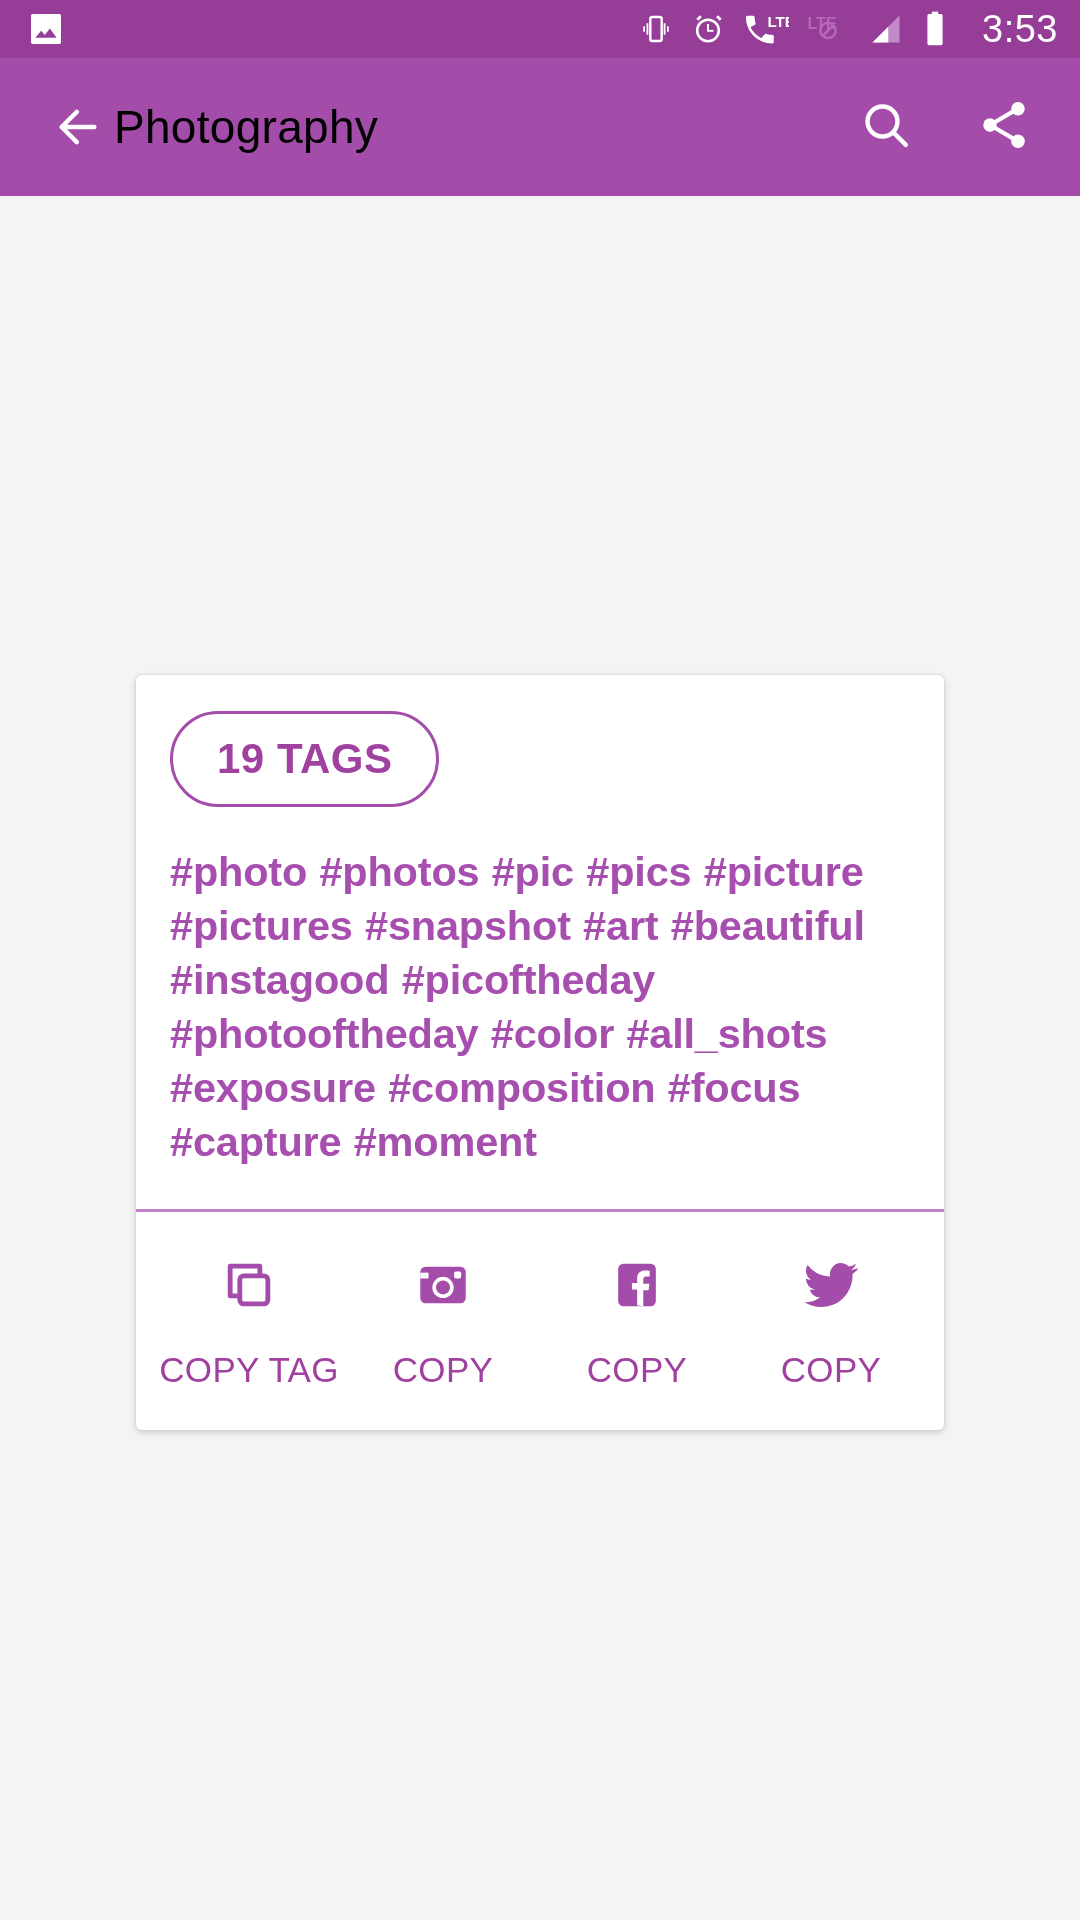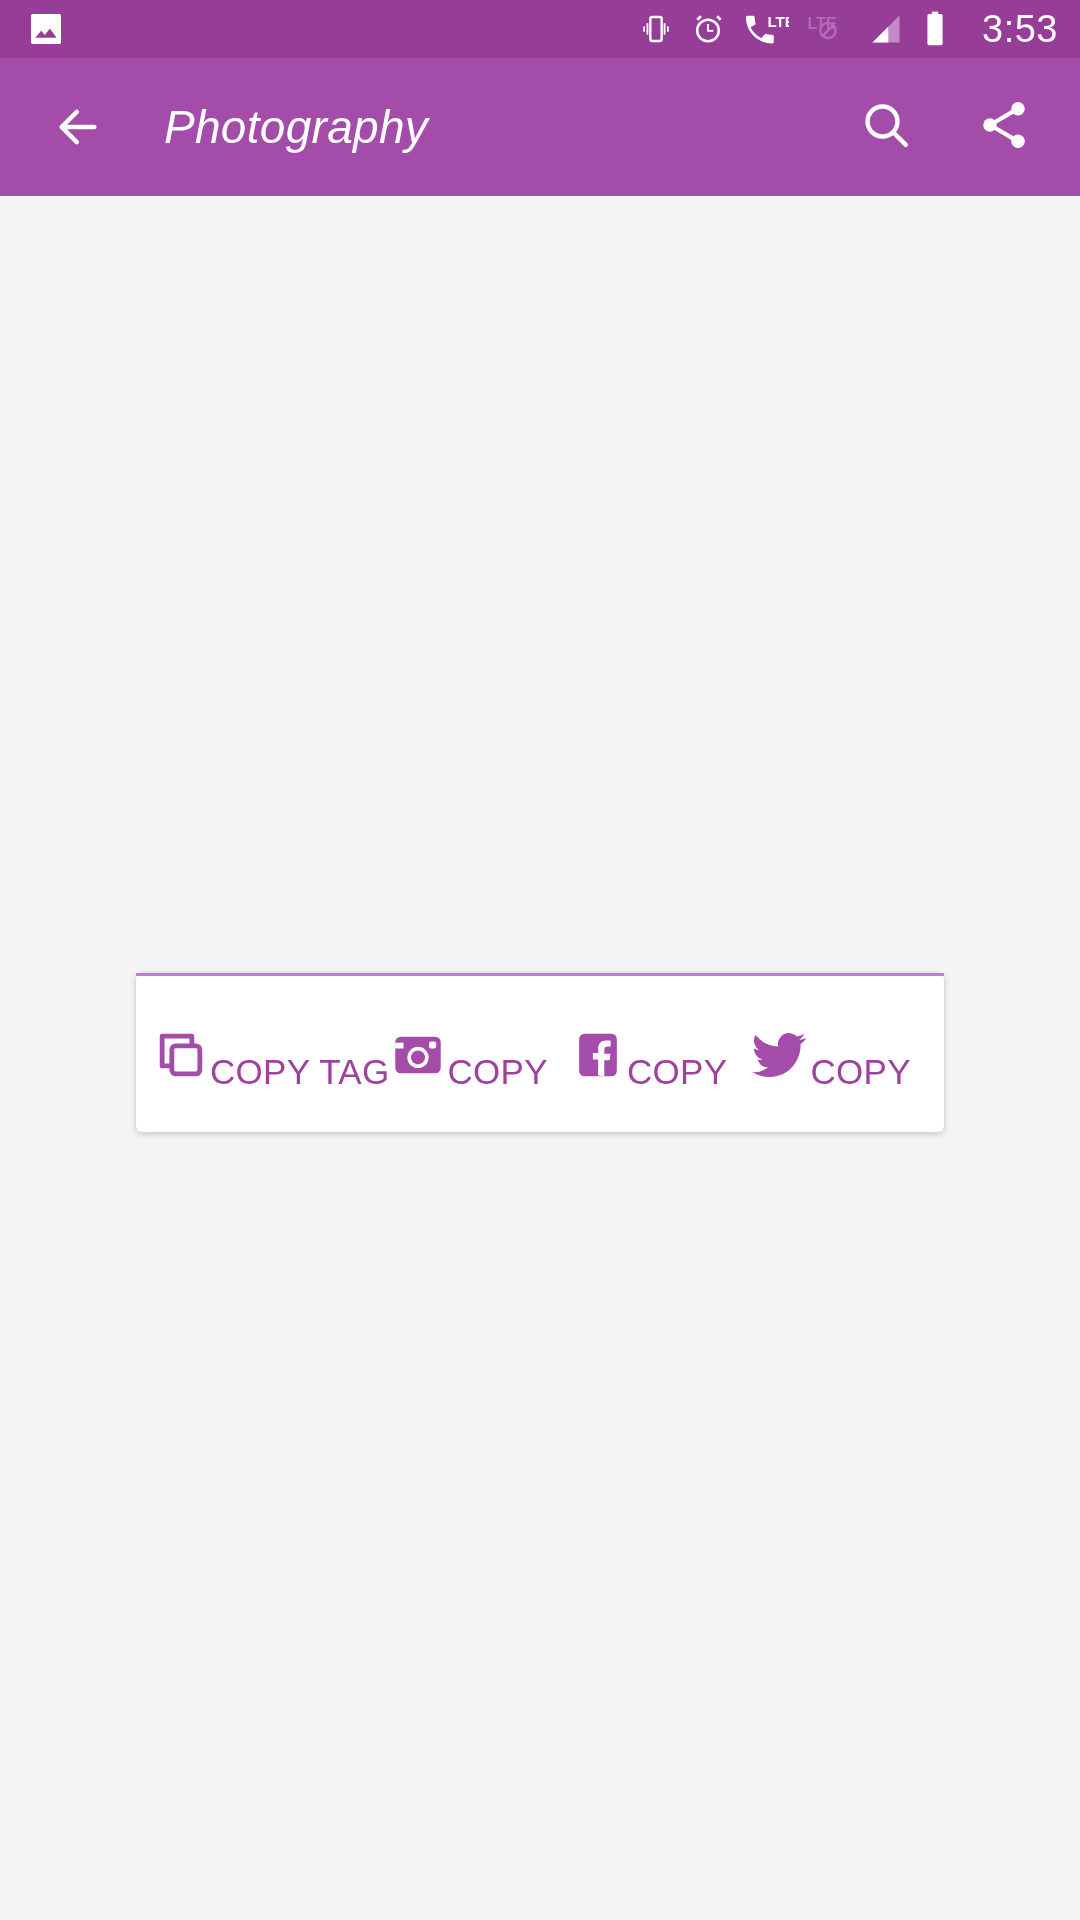--- a/index.html
+++ b/index.html
@@ -29,22 +29,22 @@
 
   
   .app-bar{
     height:138px; width:100%;
     background:#a44caa;
     display:flex; align-items:center;
     padding:0 38px 0 42px;
   }
   .back-btn{ width:72px; height:72px; display:flex; align-items:center; justify-content:center; }
   .app-title{
-    color:#ffffff; font-size:46px; font-weight:400;
-    margin-left:50px; letter-spacing:0.3px; white-space:nowrap;font-style:italic;
+    color:#000000; font-size:46px; font-weight:400;
+    letter-spacing:0.3px; white-space:nowrap;
   }
   .app-bar-spacer{ flex:1; }
   .bar-action{ width:76px; height:76px; display:flex; align-items:center; justify-content:center; }
   .bar-action + .bar-action{ margin-left:42px; }
 
   
   .content{
     height:calc(1920px - 58px - 138px);
     width:100%;
     display:flex; align-items:center; justify-content:center;
@@ -85,21 +85,21 @@
     height:3px; width:100%;
     background:#c07fc6;
   }
 
   .actions{
     display:flex;
     padding:42px 16px 40px 16px;
   }
   .action{
     flex:1;
-    display:flex; flex-direction:row;
+    display:flex; flex-direction:column;
     align-items:center; justify-content:flex-start;
   }
   .action-icon{
     height:62px;
     display:flex; align-items:center; justify-content:center;
   }
   .action-label{
     margin-top:34px;
     color:#a0419f;
     font-size:35px;
@@ -201,20 +201,24 @@
         <path d="M15.6 6.4 8.4 10.6M8.4 13.4l7.2 4.2" stroke="#ffffff" stroke-width="1.8" stroke-linecap="round"></path>
       </svg>
     </span>
   </div>
 </div>
 
 <div class="content">
 
   <div class="card">
 
+    <div class="card-top">
+      <div class="tags-pill">19 TAGS</div>
+      <div class="tag-text">#photo #photos #pic #pics #picture #pictures #snapshot #art #beautiful #instagood #picoftheday #photooftheday #color #all_shots #exposure #composition #focus #capture #moment</div>
+    </div>
 
     <div class="divider"></div>
 
     <div class="actions">
 
       <div class="action">
         <span class="action-icon">
           <svg width="58" height="58" viewBox="0 0 24 24">
             <path fill="none" stroke="#a44caa" stroke-width="2" stroke-linejoin="round" d="M7.5 16.5H4.2V4.2h12.3v3.3"></path>
             <rect x="8.2" y="8.2" width="11.6" height="11.6" rx="1.6" fill="none" stroke="#a44caa" stroke-width="2"></rect>

